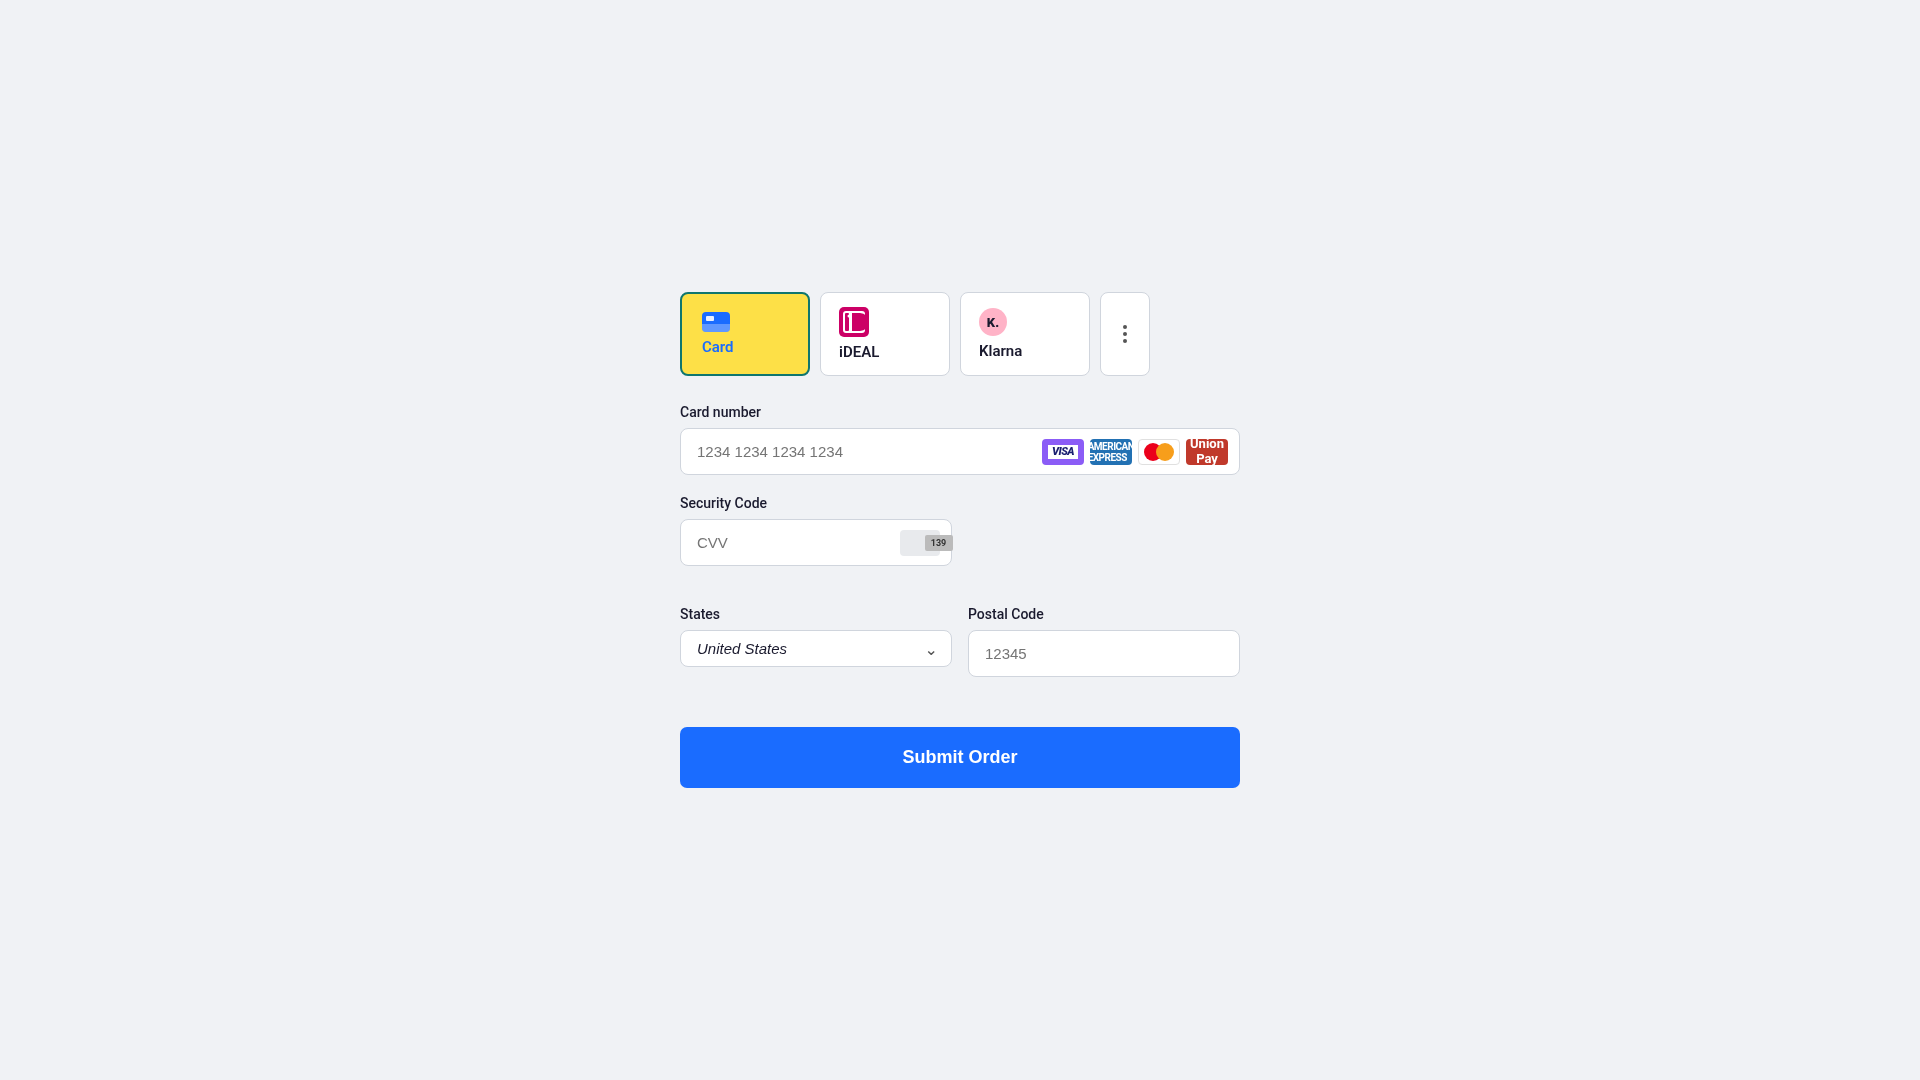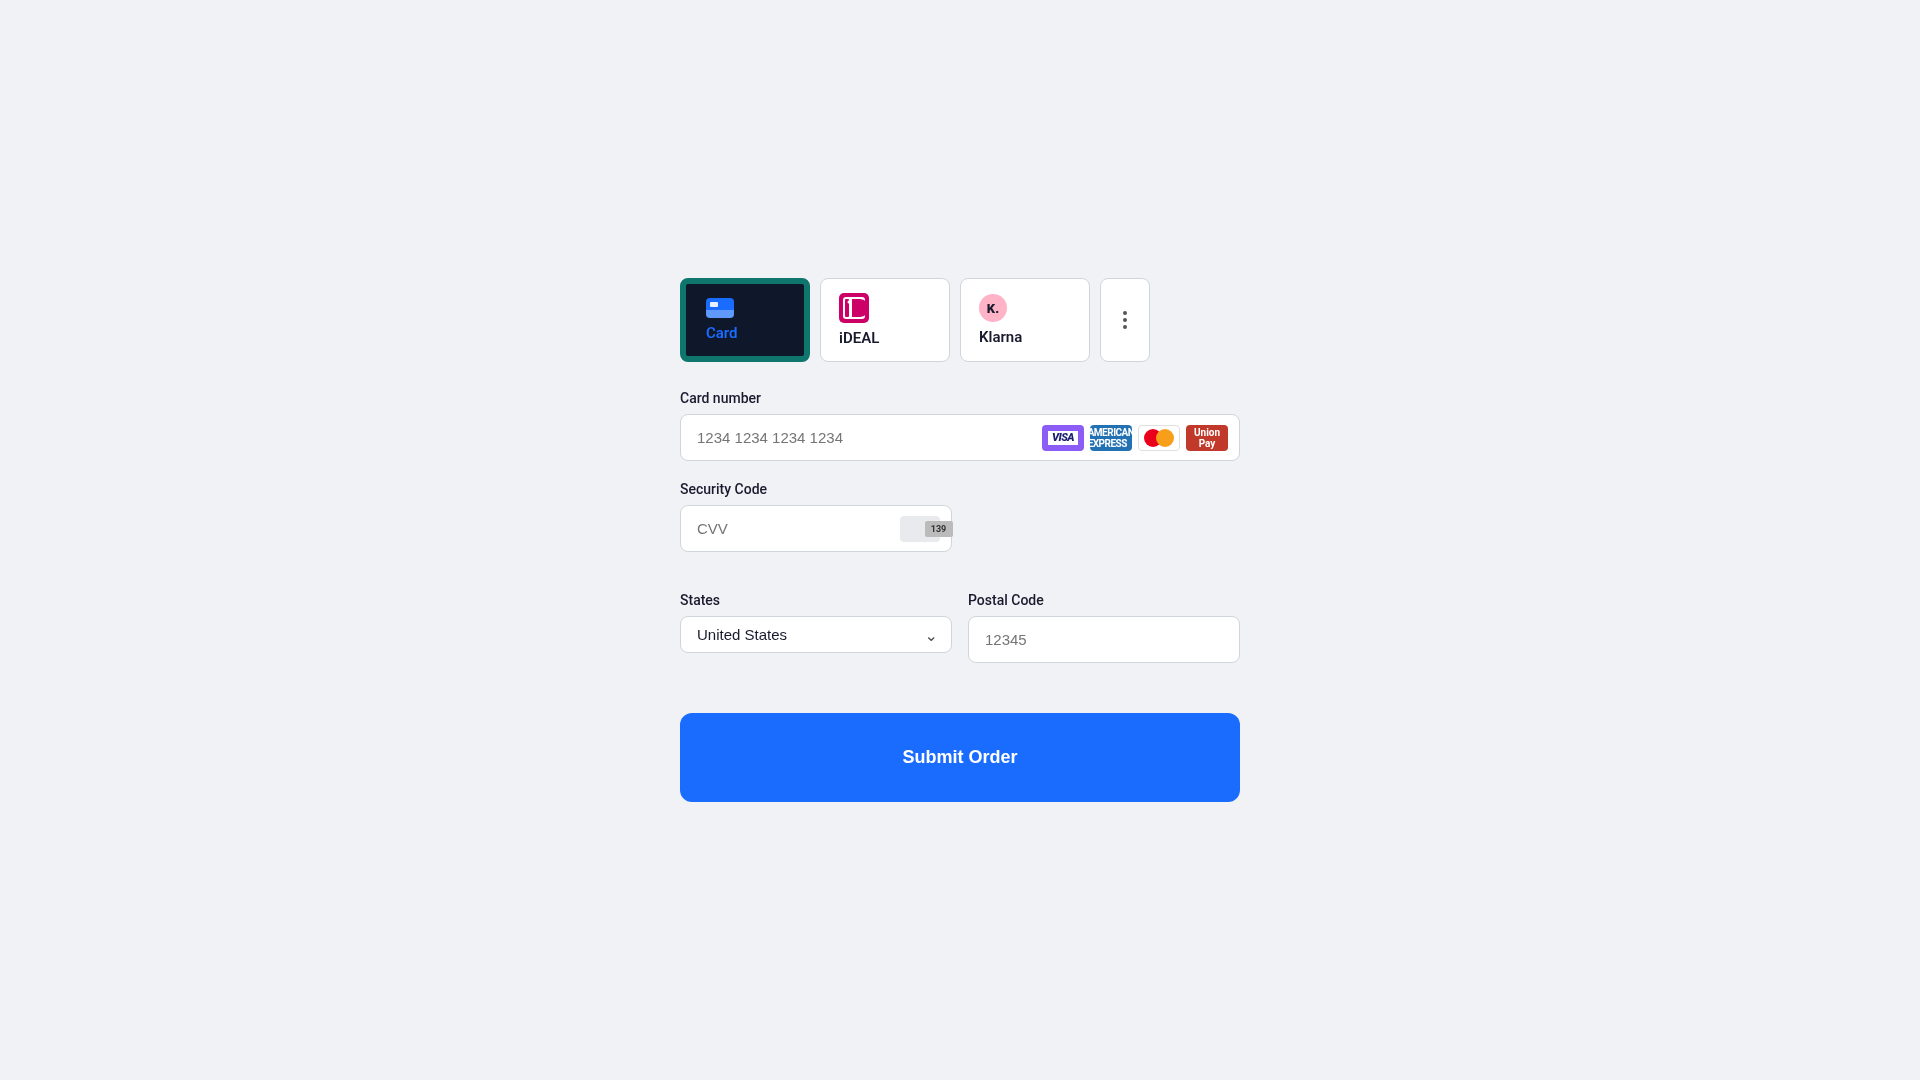--- a/index.html
+++ b/index.html
@@ -42,22 +42,22 @@
       flex-direction: column;
       align-items: flex-start;
       justify-content: center;
       padding: 14px 18px;
       min-width: 130px;
       min-height: 76px;
       transition: border-color 0.2s;
     }
 
     .payment-tab.active {
-      border: 6px solid #0f766e;
-      background: #0f172a;
+      border: 2px solid #0f766e;
+      background: #fde047;
       padding-left: 20px;
     }
 
     .payment-tab .tab-label {
       font-size: 15px;
       font-weight: 600;
       color: #1a1a2e;
     }
 
     .payment-tab.active .tab-label {
@@ -253,20 +253,21 @@
       border: 1.5px solid #d0d5dd;
       border-radius: 8px;
       padding: 9px 16px;
       font-size: 15px;
       color: #1a1a2e;
       background: #fff;
       outline: none;
       appearance: none;
       cursor: pointer;
       padding-right: 40px;
+      font-style: italic;
     }
 
     .chevron-icon {
       position: absolute;
       right: 14px;
       top: 50%;
       transform: translateY(-50%);
       pointer-events: none;
       color: #555;
       font-size: 16px;
@@ -322,22 +323,22 @@
       border-radius: 1px;
       opacity: 0.9;
     }
 
     
     .submit-btn {
       width: 100%;
       background: #1a6cff;
       color: #fff;
       border: none;
-      border-radius: 12px;
-      padding: 34px;
+      border-radius: 7px;
+      padding: 20px;
       font-size: 18px;
       font-weight: 600;
       cursor: pointer;
       margin-top: 10px;
       transition: background 0.2s;
     }
 
     
     .ideal-svg {
       width: 30px;
@@ -394,21 +395,21 @@
       <div class="card-logos">
         <div class="logo-visa">VISA</div>
         <div class="logo-amex">
           <span style="font-size:10px; letter-spacing:-0.5px;">AMERICAN<br>EXPRESS</span>
         </div>
         <div class="logo-mc">
           <div class="mc-left"></div>
           <div class="mc-right"></div>
         </div>
         <div class="logo-union">
-          <span style="font-size:10px; text-align:center; line-height:1.1;">Union<br>Pay</span>
+          <span style="font-size:13px; text-align:center; line-height:1.1;">Union<br>Pay</span>
         </div>
       </div>
     </div>
   </div>
 
   
   <div class="two-col">
     <div class="field-group">
       <label class="field-label">Security Code</label>
       <div class="security-wrapper">

